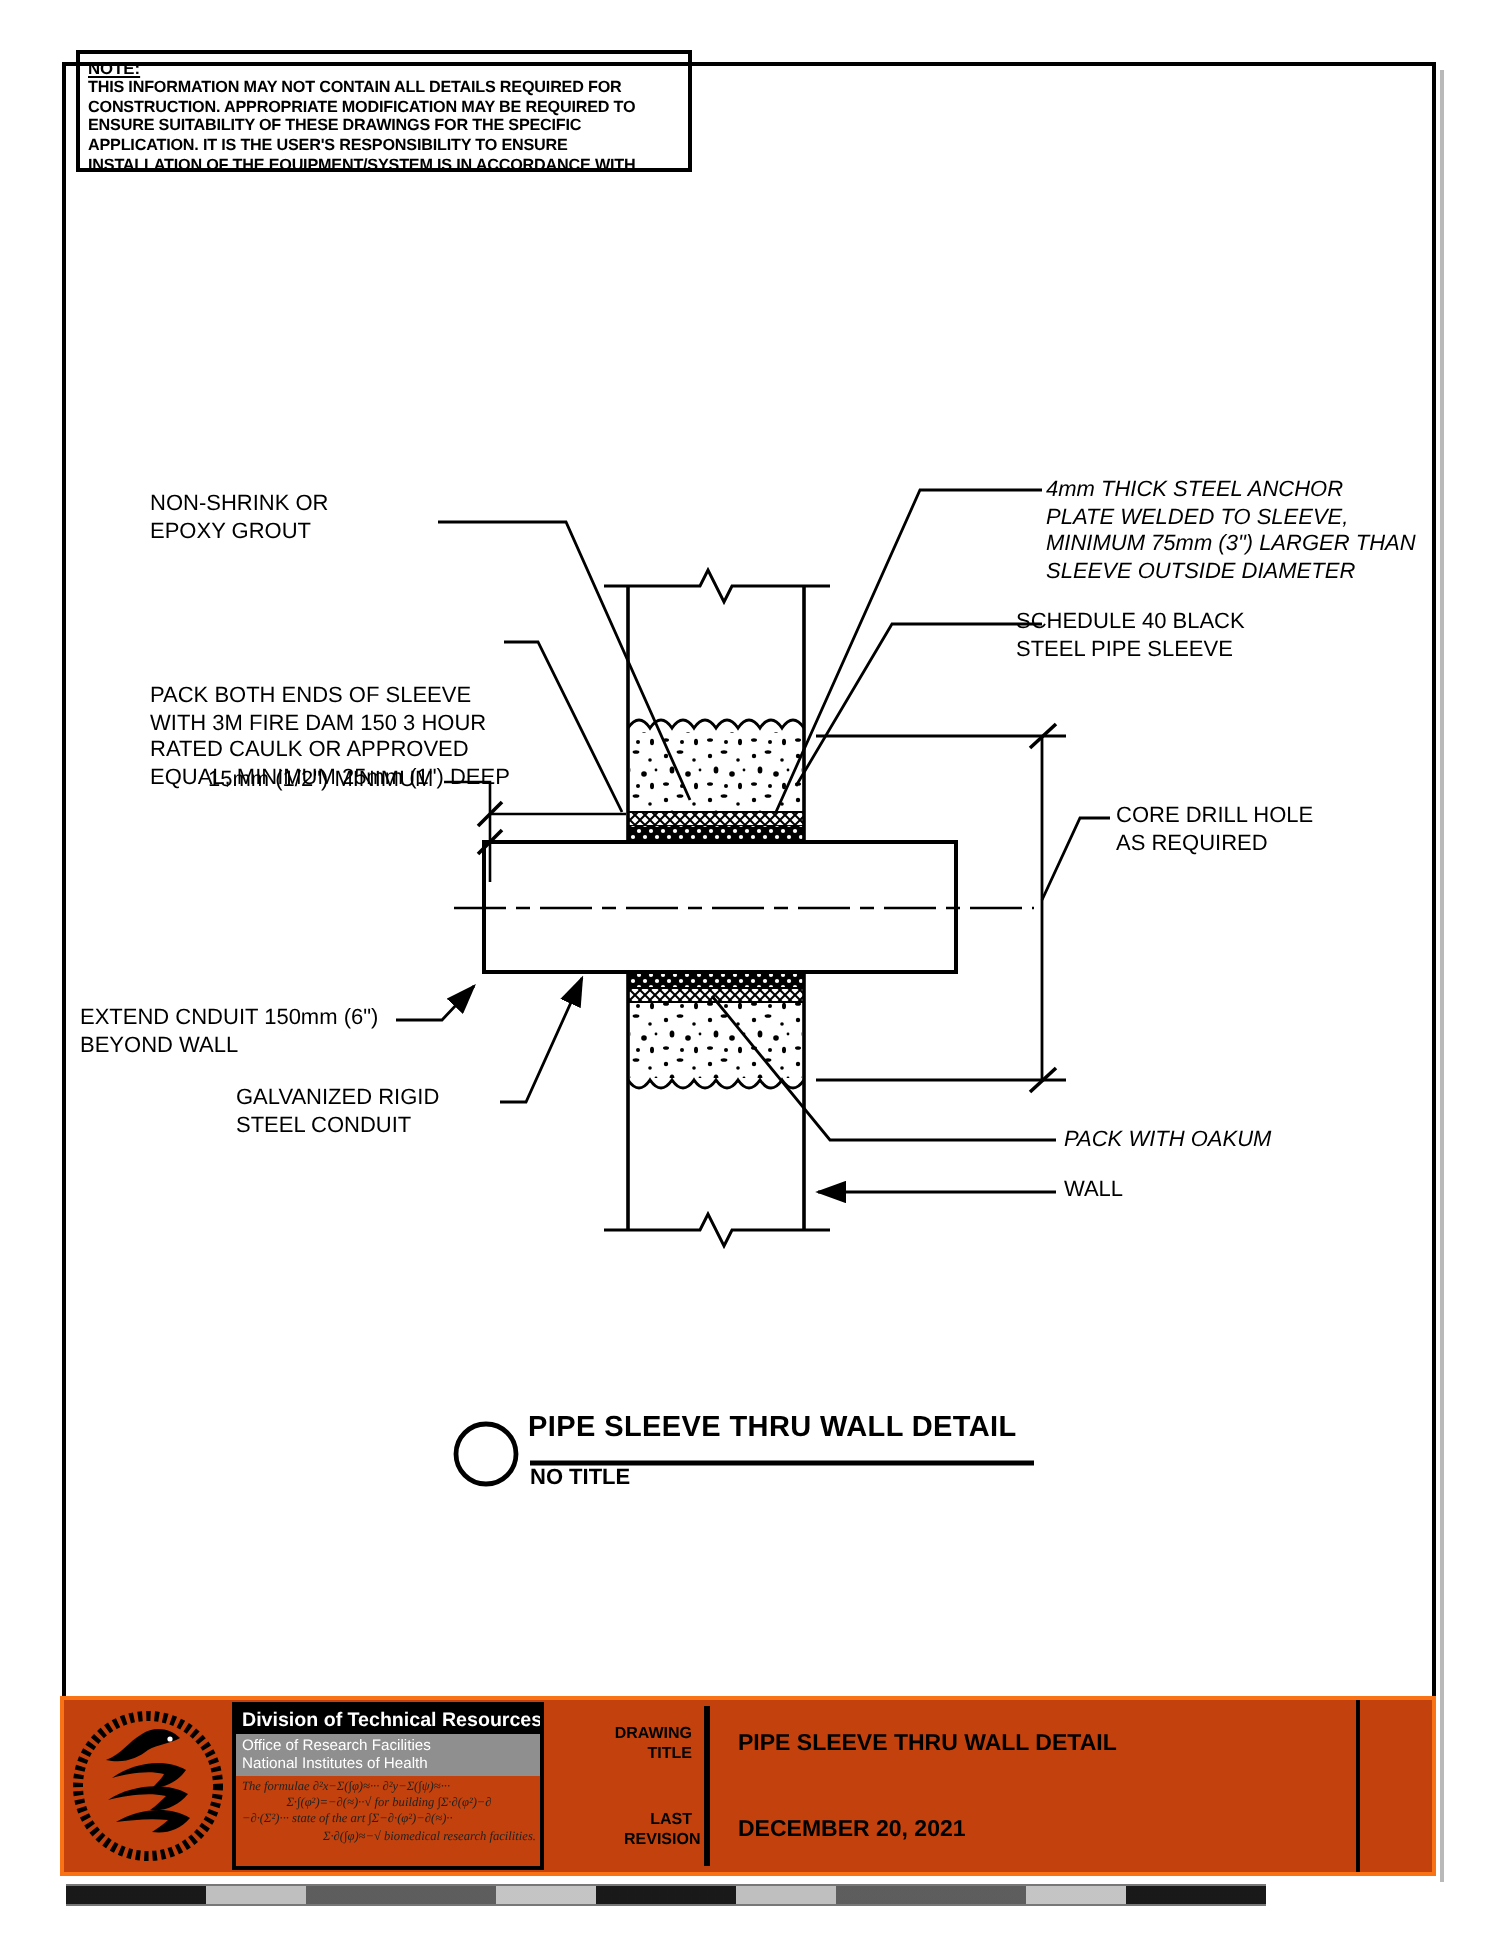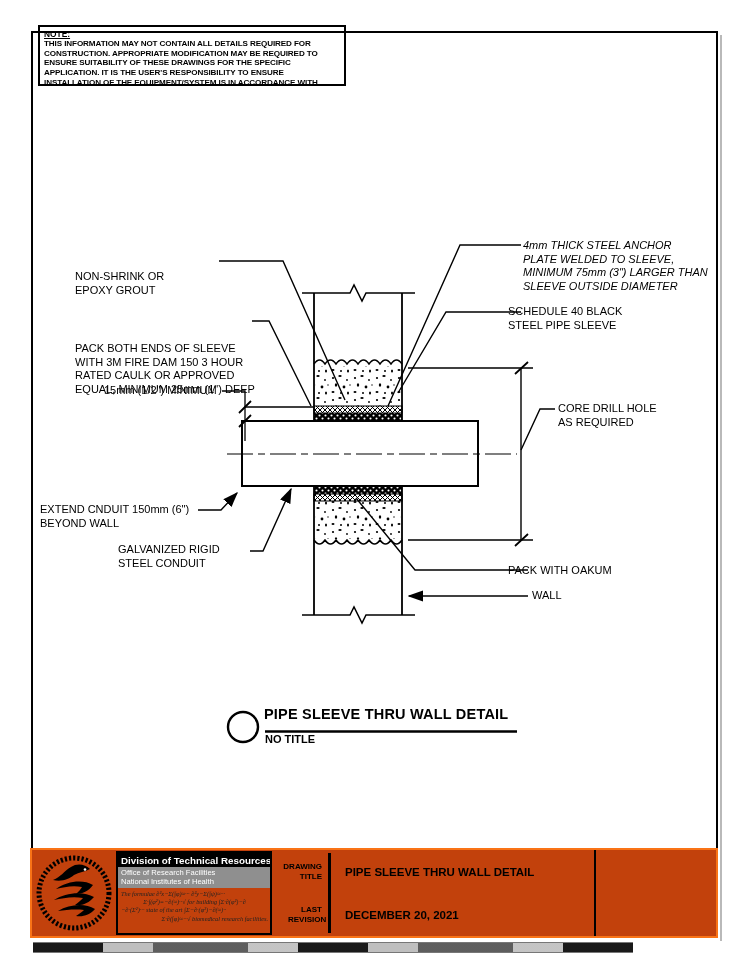--- a/index.html
+++ b/index.html
@@ -16,21 +16,21 @@
   .dlabel{position:absolute;font-size:11px;line-height:13.6px;white-space:pre-line;}
   .dtitle{position:absolute;left:264px;top:706px;font-size:14.5px;font-weight:700;letter-spacing:0.2px;}
   .dscale{position:absolute;left:265px;top:733px;font-size:11px;font-weight:700;}
   
   .tblock{position:absolute;left:30px;top:848px;width:688px;height:90px;border:2px solid #f97316;box-sizing:border-box;display:flex;background:#c2410c;}
   .logo-cell{width:84px;position:relative;flex:none;}
   .info-box{width:156px;flex:none;border:2px solid #000;box-sizing:border-box;margin:1px 0;display:flex;flex-direction:column;overflow:hidden;}
   .division-bar{background:#000;color:#fff;font-size:9.8px;font-weight:700;padding:2px 3px 1px 3px;white-space:nowrap;}
   .office-bar{background:#8f8f8f;color:#fff;font-size:7.6px;line-height:9px;padding:1px 3px 2px 3px;}
   .formula{font-family:"Liberation Serif",serif;font-style:italic;font-size:6.3px;line-height:8.2px;color:#222;padding:2px 2px 1px 3px;white-space:nowrap;overflow:hidden;flex:1;}
-  .mid-grid{width:322px;flex:none;display:grid;grid-template-columns:56px 3px 1fr;grid-template-rows:1fr 1fr;}
+  .mid-grid{width:382px;flex:none;display:grid;grid-template-columns:56px 3px 1fr;grid-template-rows:1fr 1fr;margin-left:24px;}
   .vdiv{grid-column:2;grid-row:1/3;background:#000;margin:3px 0;}
   .tb-label{font-size:8px;font-weight:700;line-height:9.5px;text-align:right;white-space:pre-line;align-self:center;padding-right:6px;grid-column:1;}
   .tb-value{font-size:11.5px;font-weight:700;align-self:center;padding-left:14px;grid-column:3;white-space:nowrap;}
   .empty-cell{width:54px;flex:none;border-left:2px solid #000;}
   .sheet-cell{flex:1;border-left:2px solid #000;display:flex;flex-direction:column;}
   .sheet-num{height:42px;border-bottom:2px solid #000;display:flex;align-items:center;justify-content:center;font-size:13px;font-weight:700;letter-spacing:1px;font-family:"Liberation Mono",monospace;}
   .sheet-empty{flex:1;}
 </style>
 </head>
 <body>
@@ -109,40 +109,40 @@
     <path d="M528,570 H415 L356,498"></path>
     <path d="M528,596 H409" marker-end="url(#arr)"></path>
     <path d="M198,510 H221 L237,493" marker-end="url(#arr)"></path>
     <path d="M250,551 H263 L291,489" marker-end="url(#arr)"></path>
   </g>
 
   <circle cx="243" cy="727" r="15" fill="none" stroke="#000" stroke-width="2.4"></circle>
   <path d="M265,731.5 H517" stroke="#000" stroke-width="2.6"></path>
 </svg>
 
-<div class="dlabel" style="left:75px;top:270px;">NON-SHRINK OR
+<div class="dlabel" style="left:75px;top:246px;">NON-SHRINK OR
 EPOXY GROUT</div>
 <div class="dlabel" style="left:75px;top:314px;margin-top:28px;">PACK BOTH ENDS OF SLEEVE
 WITH 3M FIRE DAM 150 3 HOUR
 RATED CAULK OR APPROVED
 EQUAL, MINIMUM 25mm (1") DEEP</div>
 <div class="dlabel" style="left:104px;top:384px;">15mm (1/2") MINIMUM</div>
 <div class="dlabel" style="left:40px;top:503px;">EXTEND CNDUIT 150mm (6")
 BEYOND WALL</div>
 <div class="dlabel" style="left:118px;top:543px;">GALVANIZED RIGID
 STEEL CONDUIT</div>
 <div class="dlabel" style="left:523px;top:239px;font-style:italic;">4mm THICK STEEL ANCHOR
 PLATE WELDED TO SLEEVE,
 MINIMUM 75mm (3") LARGER THAN
 SLEEVE OUTSIDE DIAMETER</div>
 <div class="dlabel" style="left:508px;top:305px;">SCHEDULE 40 BLACK
 STEEL PIPE SLEEVE</div>
 <div class="dlabel" style="left:558px;top:402px;">CORE DRILL HOLE
 AS REQUIRED</div>
-<div class="dlabel" style="left:508px;top:564px;">PACK WITH OAKUM</div>
+<div class="dlabel" style="left:532px;top:564px;font-style:italic;">PACK WITH OAKUM</div>
 <div class="dlabel" style="left:532px;top:589px;">WALL</div>
 
 <div class="dtitle">PIPE SLEEVE THRU WALL DETAIL</div>
 <div class="dscale">NO TITLE</div>
 
 <div class="tblock">
   <div class="logo-cell">
     <svg width="80" height="80" viewBox="0 0 80 80" style="position:absolute;left:2px;top:3px;">
       <circle cx="40" cy="40" r="35" fill="none" stroke="#000" stroke-width="5" stroke-dasharray="2.2 2"></circle>
       <g fill="#000">

